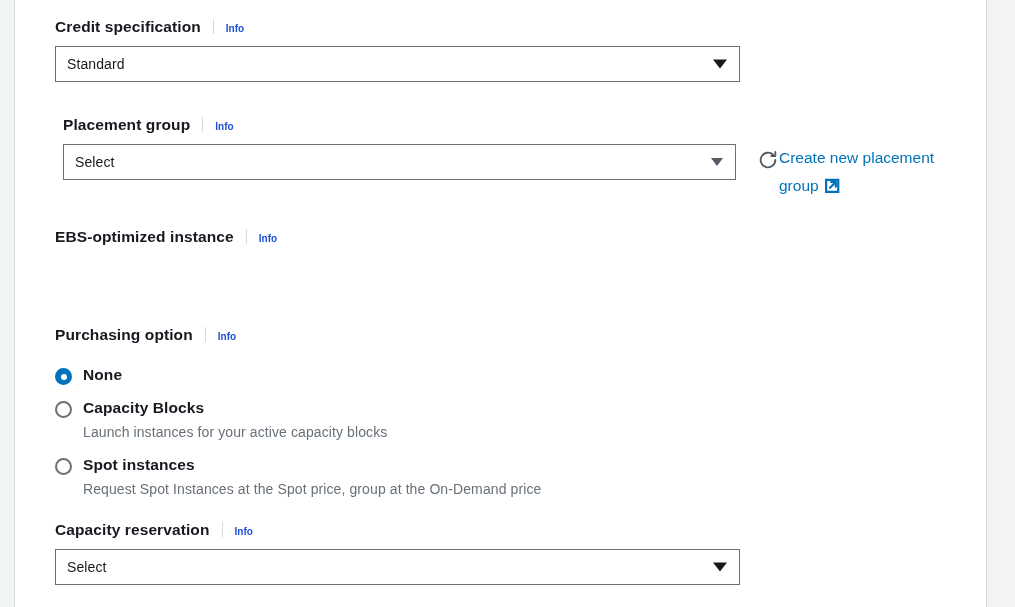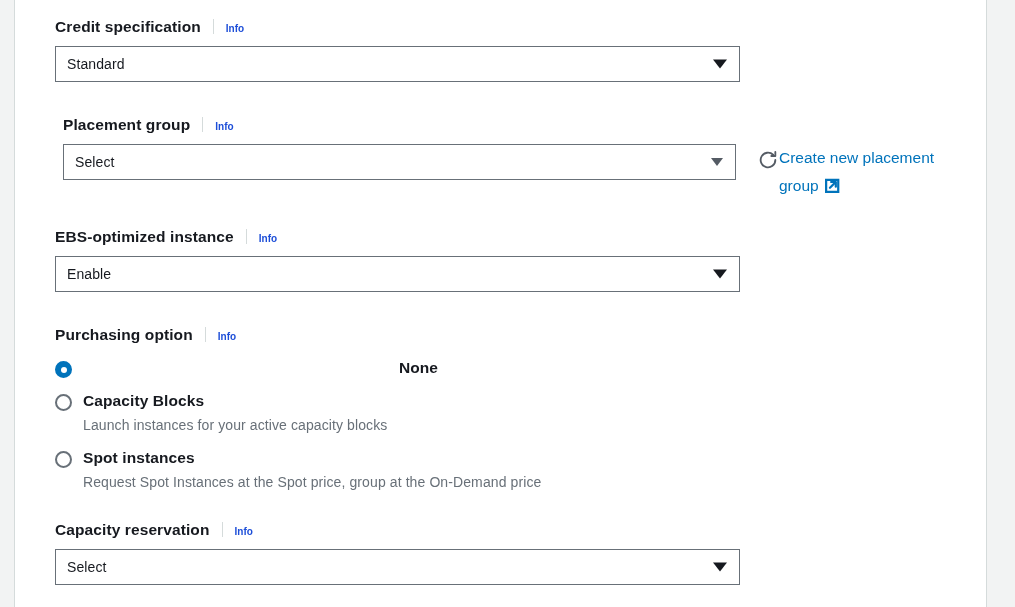--- a/index.html
+++ b/index.html
@@ -240,34 +240,30 @@
              </svg>
            </span></a>
       </div>
 
       <div class="field-group" style="left:13px; top:227px; width:699px;">
         <div class="label-row">
           <span class="field-label">EBS-optimized instance</span>
           <span class="label-divider"></span>
           <a class="info-link">Info</a>
         </div>
-        <div class="select" style="margin-top:10px; width:685px;">
-          <span class="select-value">Enable</span>
-          <span class="caret"></span>
-        </div>
       </div>
 
       <div class="radio-group" style="left:13px; top:325px; width:699px;">
         <div class="label-row">
           <span class="field-label">Purchasing option</span>
           <span class="label-divider"></span>
           <a class="info-link">Info</a>
         </div>
 
-        <div class="radio-item selected" style="margin-top:14px;text-align:center;">
+        <div class="radio-item selected" style="margin-top:21px;">
           <span class="radio-mark"></span>
           <div class="radio-label">None</div>
         </div>
 
         <div class="radio-item" style="margin-top:13px;">
           <span class="radio-mark"></span>
           <div class="radio-label">Capacity Blocks</div>
           <div class="radio-desc">Launch instances for your active capacity blocks</div>
         </div>
 

